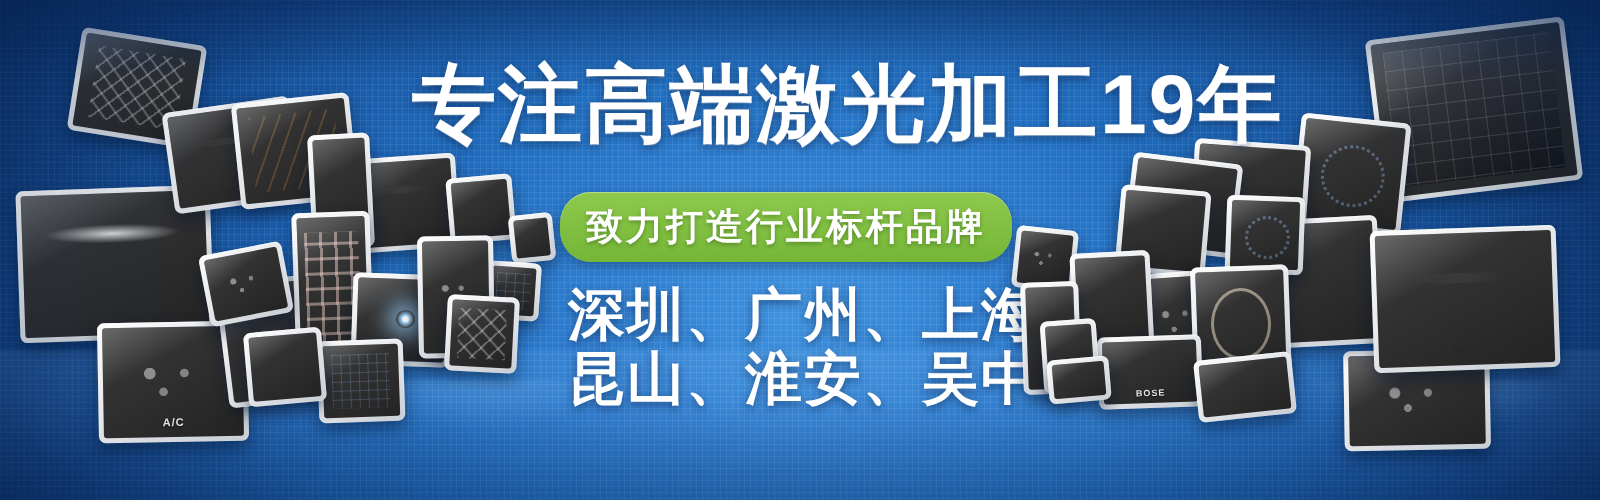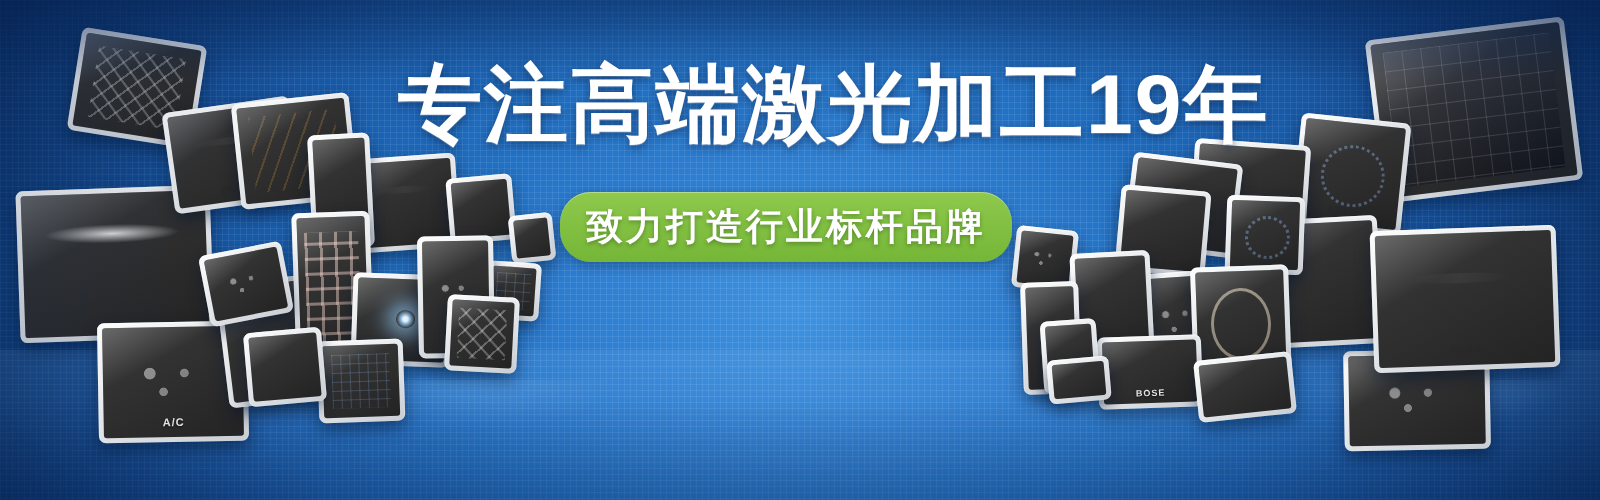--- a/index.html
+++ b/index.html
@@ -141,21 +141,21 @@
       radial-gradient(ellipse 200px 70px at 30% 0%, rgba(190,225,255,.15), rgba(190,225,255,0) 70%),
       radial-gradient(ellipse 190px 70px at 72% 0%, rgba(190,225,255,.16), rgba(190,225,255,0) 70%),
       radial-gradient(ellipse 190px 70px at 90% 0%, rgba(190,225,255,.18), rgba(190,225,255,0) 70%);
     pointer-events:none;
   }
 
   
   .textblock{ position:absolute; left:0; top:0; width:1600px; height:500px; }
 
   .headline{
-    position:absolute; left:398px; top:62px;
+    position:absolute; left:412px; top:62px;
     font-size:84px; line-height:1;
     font-weight:700; color:#ffffff;
     letter-spacing:2px;
     white-space:nowrap;
     text-shadow:0 3px 10px rgba(5,30,70,.55), 0 1px 0 rgba(255,255,255,.35);
   }
 
   .badge{
     position:absolute; left:560px; top:192px;
     width:452px; height:70px;
@@ -359,16 +359,20 @@
   <div class="bg-vignette"></div>
 
   <div class="textblock">
 
     <div class="headline">专注高端激光加工19年</div>
 
     <div class="badge">
       <span class="badge-text">致力打造行业标杆品牌</span>
     </div>
 
+    <div class="cities">
+      <div class="city-line">深圳、广州、上海</div>
+      <div class="city-line">昆山、淮安、吴中</div>
+    </div>
 
   </div>
 
 </div>
 
 </body></html>

